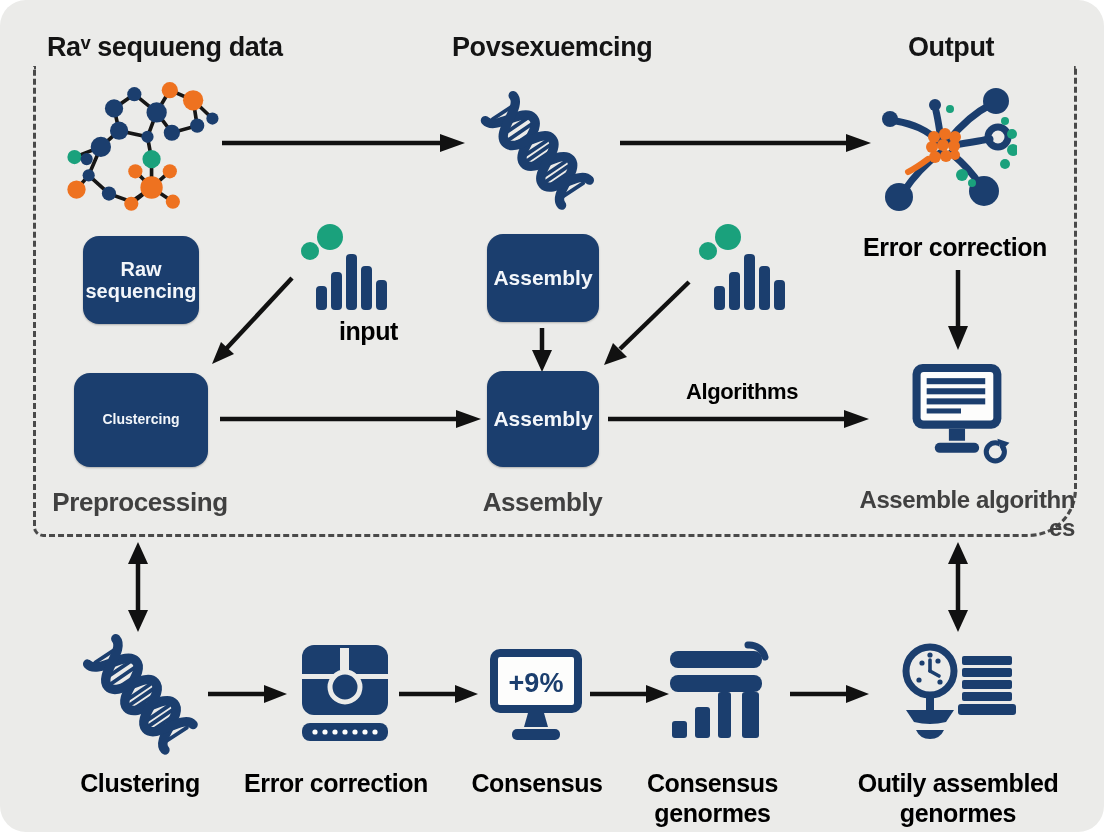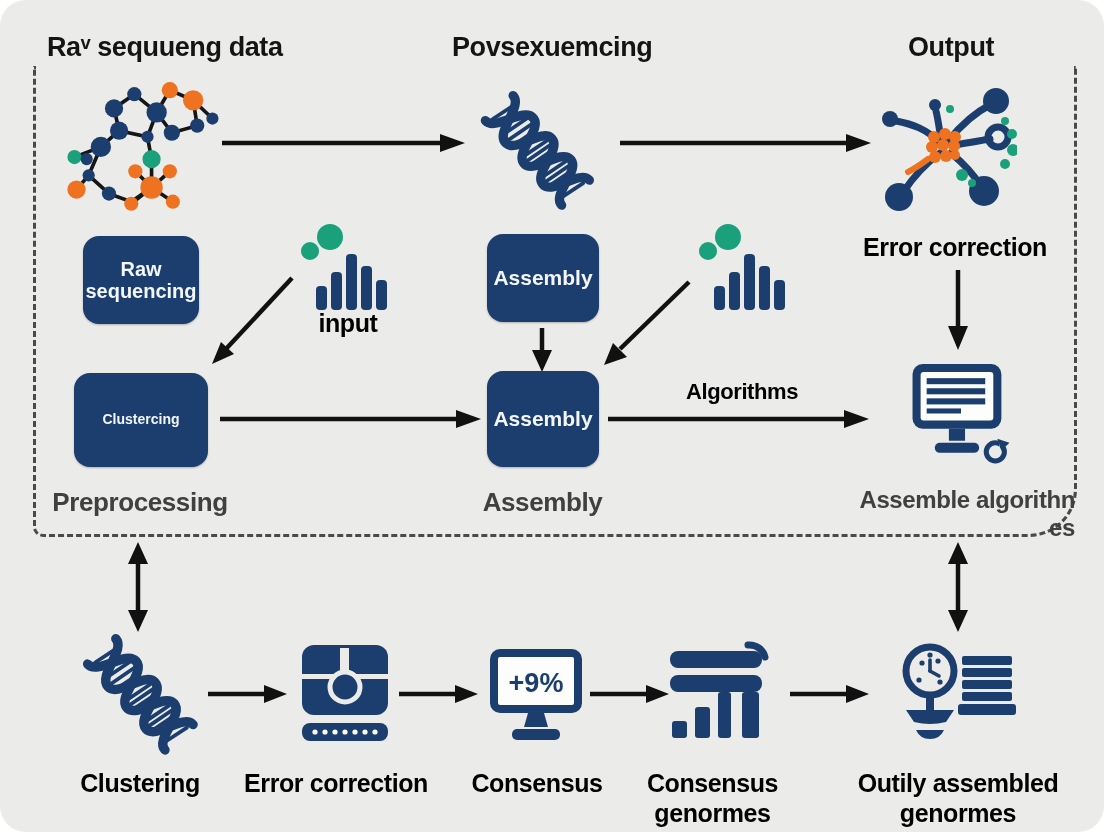--- a/index.html
+++ b/index.html
@@ -148,21 +148,21 @@
         <rect x="18" y="64" width="11" height="24" rx="4"></rect>
         <rect x="33" y="50" width="11" height="38" rx="4"></rect>
         <rect x="48" y="32" width="11" height="56" rx="4"></rect>
         <rect x="63" y="44" width="11" height="44" rx="4"></rect>
         <rect x="78" y="58" width="11" height="30" rx="4"></rect>
       </g>
       <circle cx="32" cy="15" r="13" fill="#1aa17c"></circle>
       <circle cx="12" cy="29" r="9" fill="#1aa17c"></circle>
     </svg>
   </div>
-  <div class="abs lbl" style="left:298px;top:308px;width:100px;">input</div>
+  <div class="abs lbl" style="left:298px;top:316px;width:100px;text-align:right;">input</div>
 
   <div class="abs" style="left:200px;top:272px;">
     <svg width="100" height="103">
         <line x1="92" y1="6" x2="25" y2="78" stroke="#111" stroke-width="4.5"></line>
         <polygon points="12,92 34,82 21,70" fill="#111"></polygon>
       </svg>
   </div>
 
   <div class="abs bx" style="left:487px;top:234px;width:112px;height:88px;font-size:21px;">
     <span>Assembly</span>

